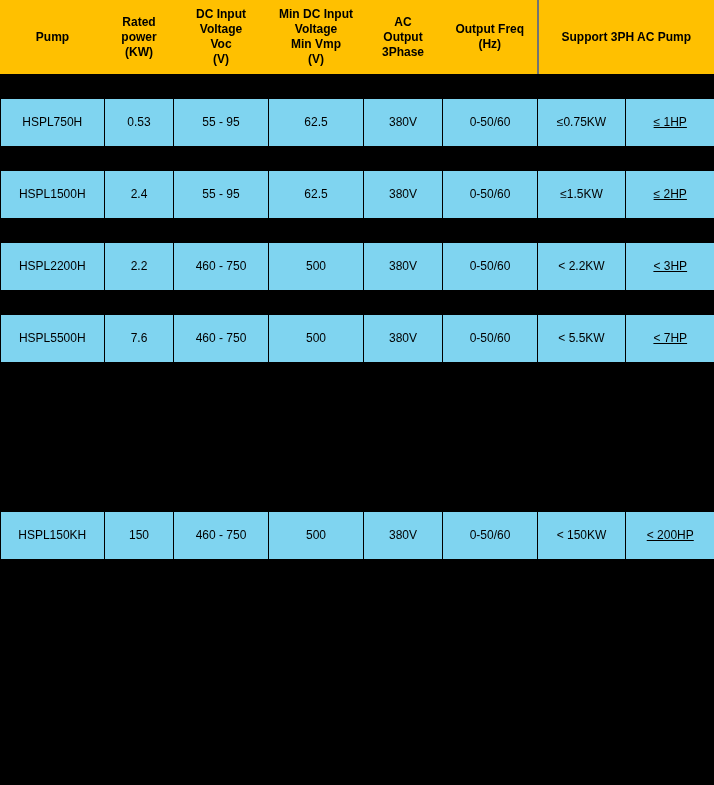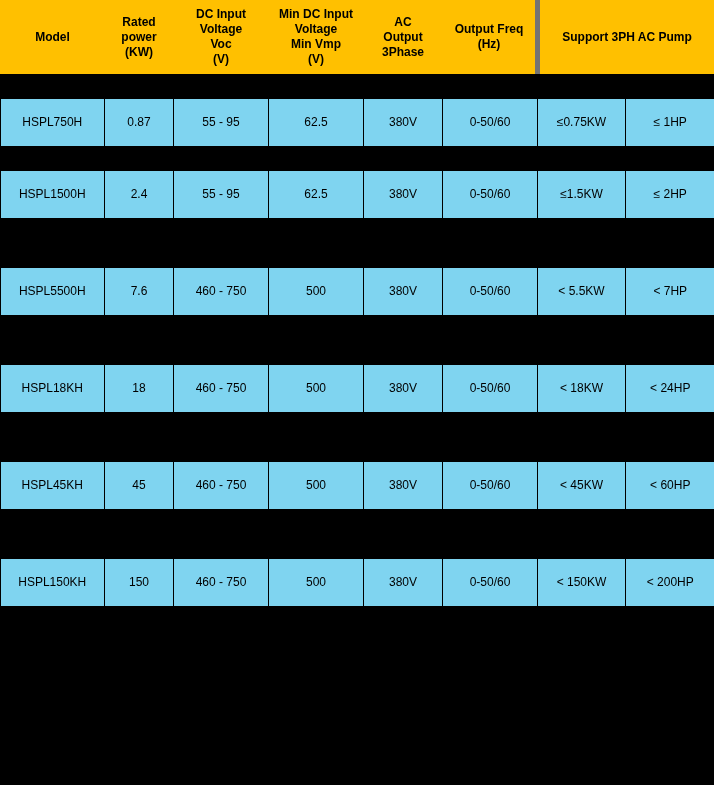--- a/index.html
+++ b/index.html
@@ -33,21 +33,21 @@
     font-size: 12px;
     font-weight: bold;
     text-align: center;
     vertical-align: middle;
     border: 1px solid #FFC000;
     height: 68px;
     padding: 2px 3px;
     line-height: 1.25;
   }
   thead th.merged-head {
-    border-left: 5px solid #737373;
+    border-left: 2px solid #737373;
   }
 
   tbody tr.spacer td {
     background: #000000;
     height: 25px;
     border: none;
     padding: 0;
   }
 
   tbody tr.data-row td {
@@ -61,54 +61,55 @@
     border-right: 1px solid #000000;
     padding: 2px 3px;
     line-height: 1.2;
   }
   tbody tr.data-row td.first-cell {
     border-left: none;
     text-align: center;
   }
   tbody tr.data-row td.last-cell {
     border-right: none;
+    text-decoration: underline;
   }
 </style>
 </head>
 <body>
 
 <table id="spec-table">
   <colgroup>
     <col class="c0">
       <col class="c1">
       <col class="c2">
       <col class="c3">
     <col class="c4">
       <col class="c5">
       <col class="c6">
       <col class="c7">
   </colgroup>
   <thead>
     <tr>
-      <th>Model</th>
+      <th>Pump</th>
       <th>Rated power<br>(KW)</th>
       <th>DC Input Voltage<br>Voc<br>(V)</th>
       <th>Min DC Input<br>Voltage<br>Min Vmp<br>(V)</th>
       <th>AC<br>Output<br>3Phase</th>
       <th>Output Freq<br>(Hz)</th>
       <th class="merged-head" colspan="2">Support 3PH AC Pump</th>
     </tr>
   </thead>
   <tbody id="table-body">
       <tr class="spacer">
         <td colspan="8"></td>
       </tr>
       <tr class="data-row">
         <td class="first-cell">HSPL750H</td>
-        <td>0.87</td>
+        <td>0.53</td>
         <td>55 - 95</td>
         <td>62.5</td>
         <td>380V</td>
         <td>0-50/60</td>
         <td>≤0.75KW</td>
         <td class="last-cell">≤ 1HP</td>
       </tr>
       <tr class="spacer">
         <td colspan="8"></td>
       </tr>
@@ -118,64 +119,54 @@
         <td>55 - 95</td>
         <td>62.5</td>
         <td>380V</td>
         <td>0-50/60</td>
         <td>≤1.5KW</td>
         <td class="last-cell">≤ 2HP</td>
       </tr>
       <tr class="spacer">
         <td colspan="8"></td>
       </tr>
+      <tr class="data-row">
+        <td class="first-cell">HSPL2200H</td>
+        <td>2.2</td>
+        <td>460 - 750</td>
+        <td>500</td>
+        <td>380V</td>
+        <td>0-50/60</td>
+        <td>&lt; 2.2KW</td>
+        <td class="last-cell">&lt; 3HP</td>
+      </tr>
       <tr class="spacer">
         <td colspan="8"></td>
       </tr>
       <tr class="data-row">
         <td class="first-cell">HSPL5500H</td>
         <td>7.6</td>
         <td>460 - 750</td>
         <td>500</td>
         <td>380V</td>
         <td>0-50/60</td>
         <td>&lt; 5.5KW</td>
         <td class="last-cell">&lt; 7HP</td>
       </tr>
       <tr class="spacer">
         <td colspan="8"></td>
       </tr>
       <tr class="spacer">
         <td colspan="8"></td>
       </tr>
-      <tr class="data-row">
-        <td class="first-cell">HSPL18KH</td>
-        <td>18</td>
-        <td>460 - 750</td>
-        <td>500</td>
-        <td>380V</td>
-        <td>0-50/60</td>
-        <td>&lt; 18KW</td>
-        <td class="last-cell">&lt; 24HP</td>
-      </tr>
       <tr class="spacer">
         <td colspan="8"></td>
       </tr>
       <tr class="spacer">
         <td colspan="8"></td>
-      </tr>
-      <tr class="data-row">
-        <td class="first-cell">HSPL45KH</td>
-        <td>45</td>
-        <td>460 - 750</td>
-        <td>500</td>
-        <td>380V</td>
-        <td>0-50/60</td>
-        <td>&lt; 45KW</td>
-        <td class="last-cell">&lt; 60HP</td>
       </tr>
       <tr class="spacer">
         <td colspan="8"></td>
       </tr>
       <tr class="spacer">
         <td colspan="8"></td>
       </tr>
       <tr class="data-row">
         <td class="first-cell">HSPL150KH</td>
         <td>150</td>

